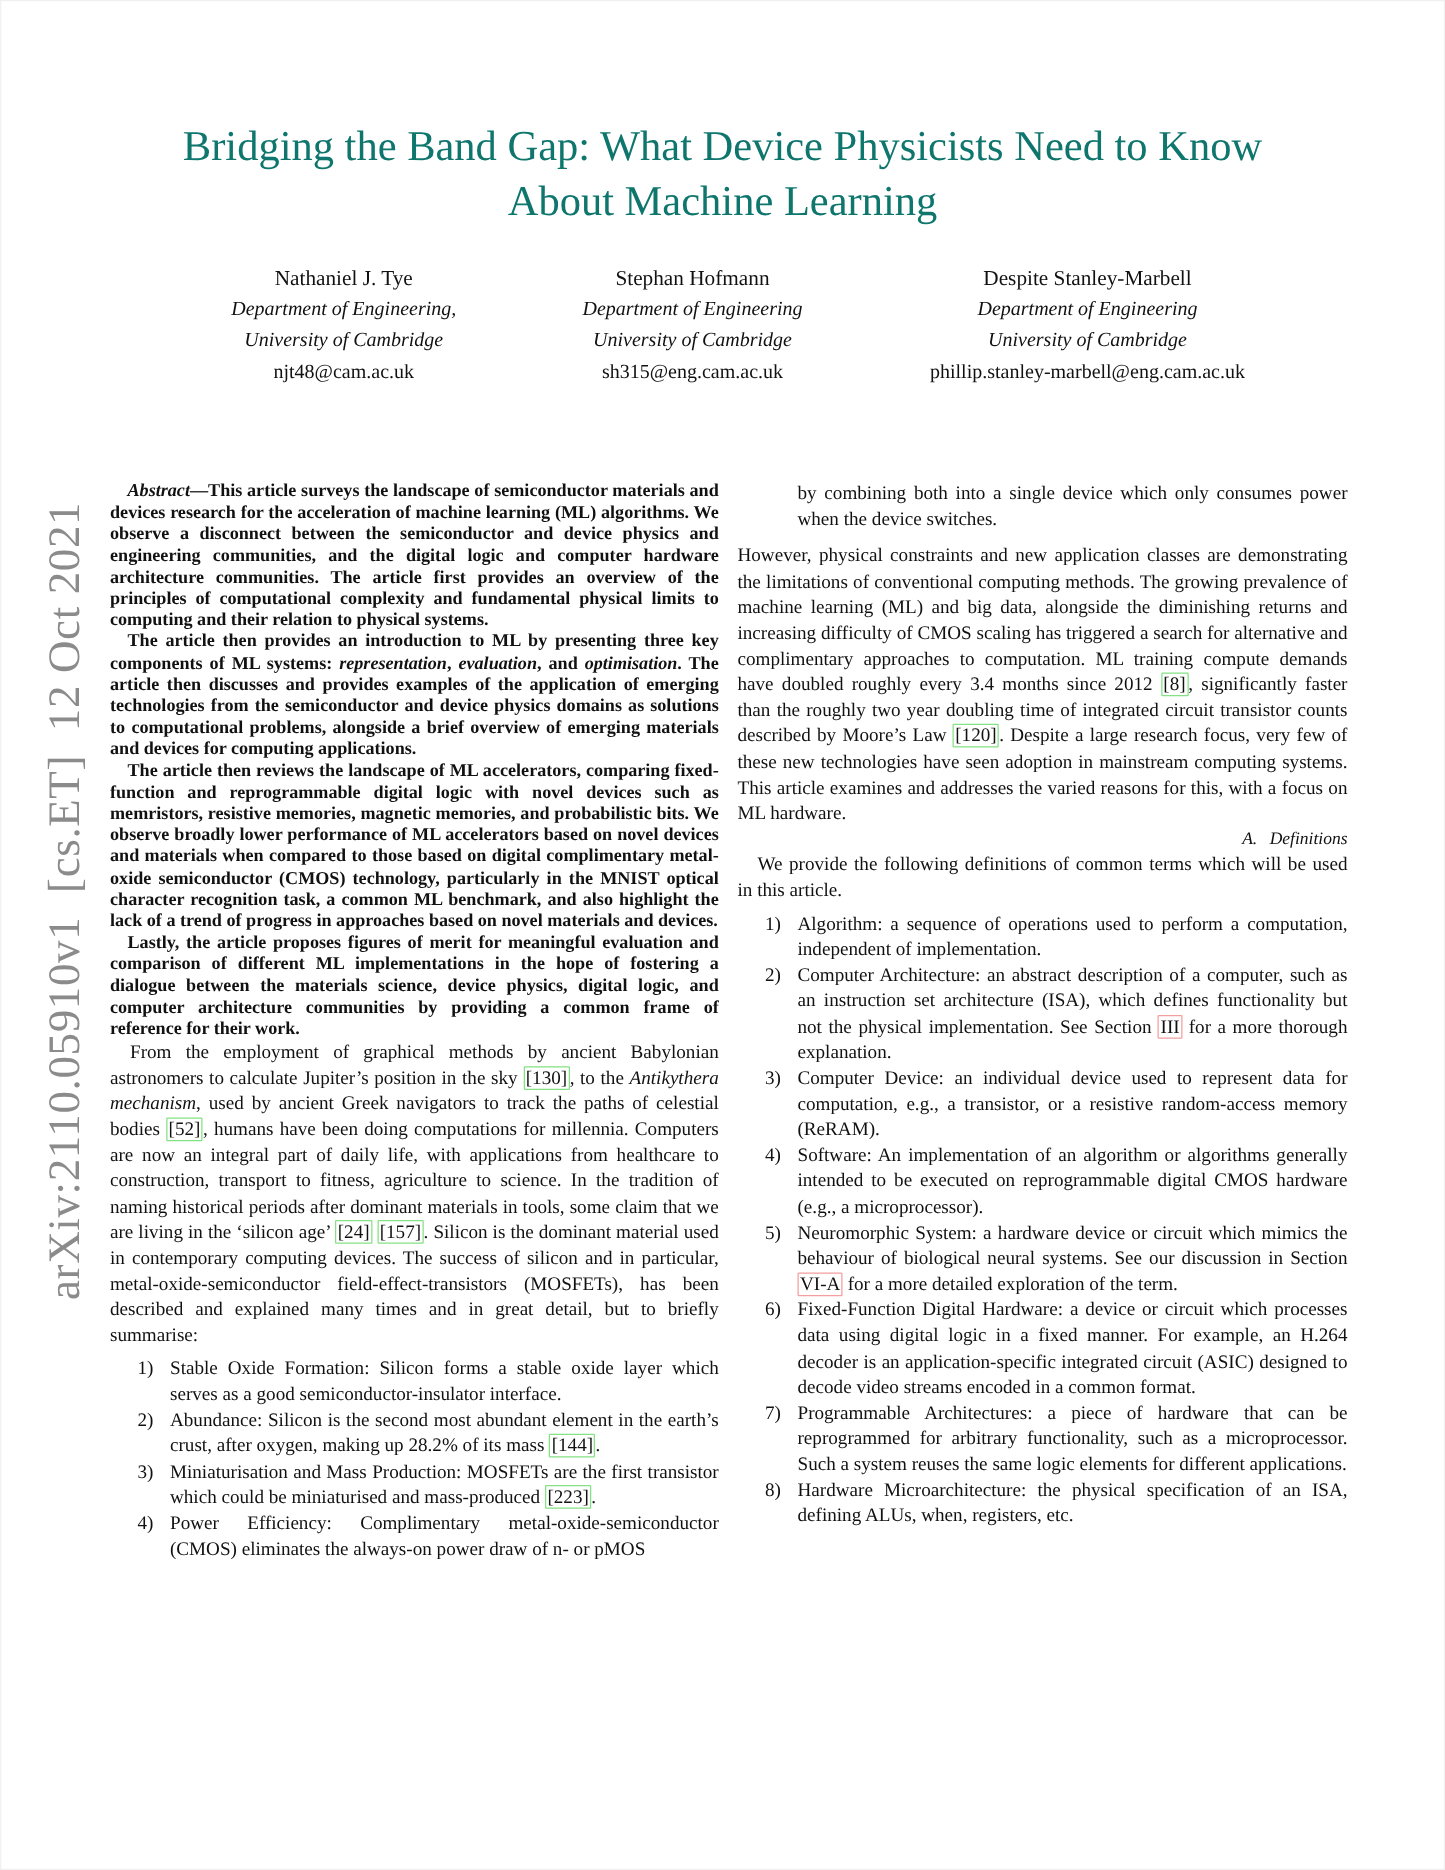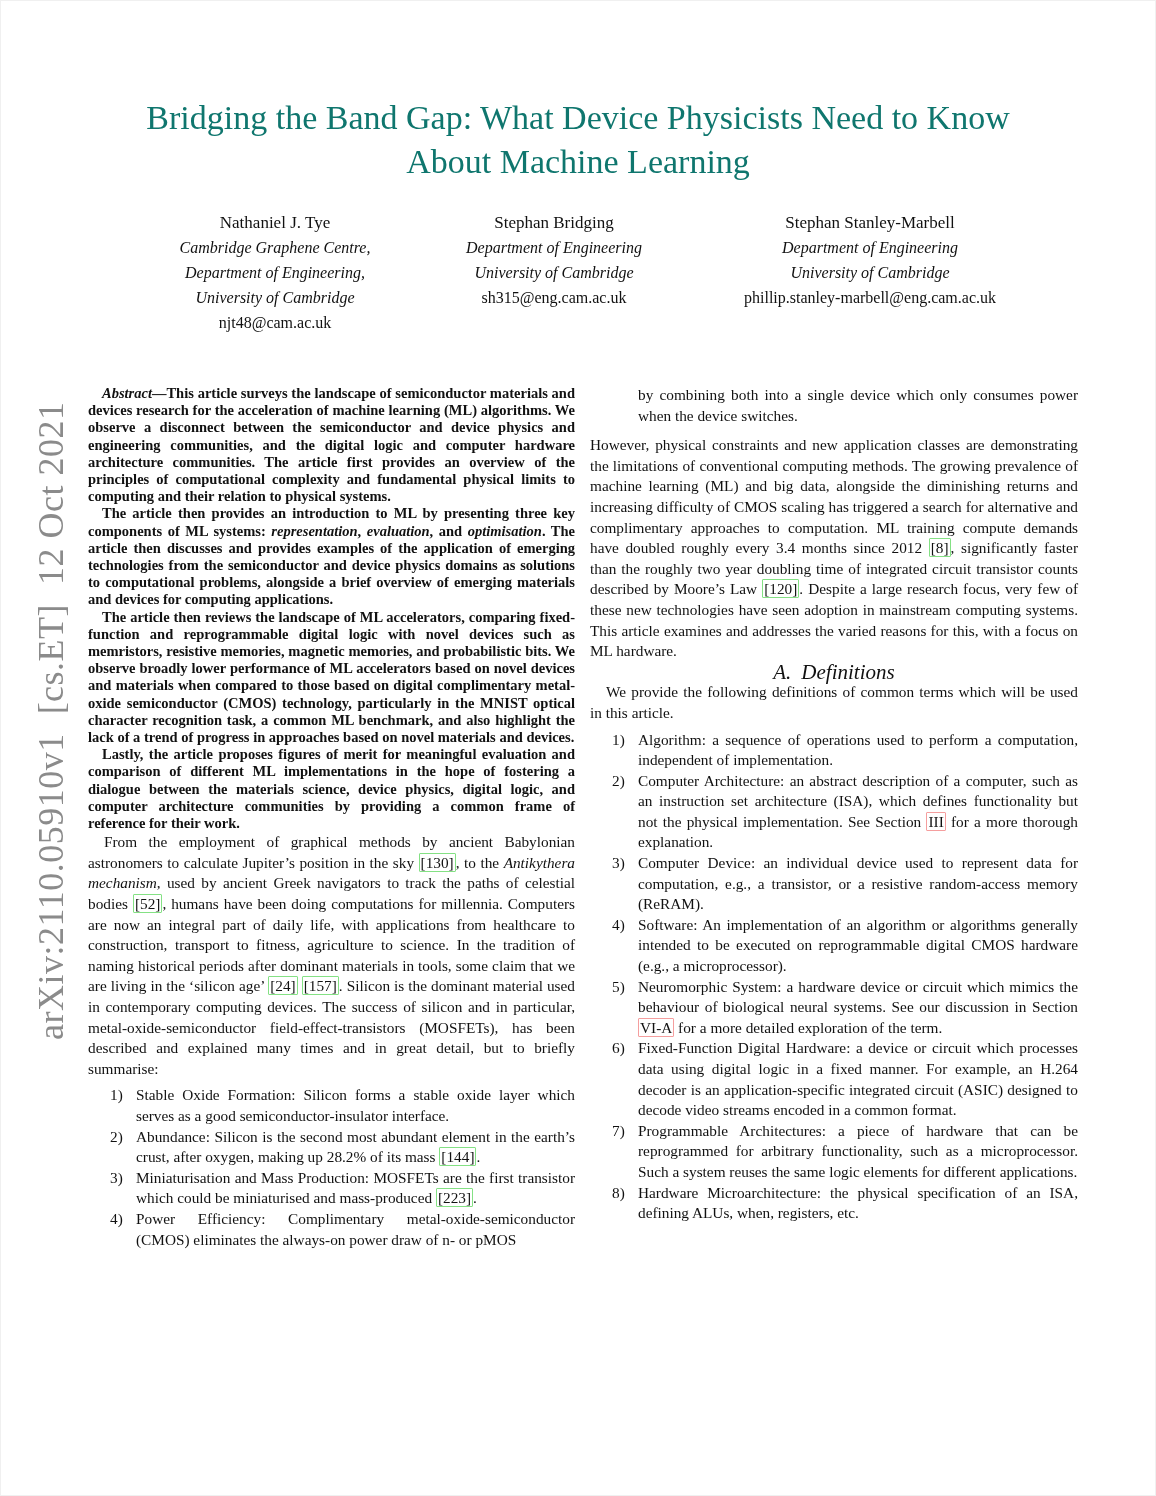--- a/index.html
+++ b/index.html
@@ -46,21 +46,21 @@
   .p-indent{text-indent:16px;}
   .p-gap{margin-top:9px !important;}
 
   .sec-heading{
     text-align:center;font-size:16.5px;margin:16px 0 14px 0;text-indent:0;
   }
   .sec-heading .num{margin-right:10px;}
   .smallcaps{font-variant:small-caps;letter-spacing:1.3px;}
 
   .subsec-heading{
-    font-style:italic;font-size:21px;margin:34px 0 12px 0;text-align:center;text-indent:0;
+    font-style:italic;font-size:14px;margin:34px 0 12px 0;text-align:right;text-indent:0;
   }
   .subsec-heading .num{margin-right:10px;}
 
   .plist{margin-top:6px;}
   .li{position:relative;padding-left:48px;box-sizing:border-box;}
   .li .marker{position:absolute;left:22px;top:0;}
   .cont{padding-left:48px;box-sizing:border-box;}
 
   
   .box-cite{border:1.4px solid #84e184;padding:0 1px;border-radius:1px;}
@@ -71,33 +71,32 @@
 
 <div class="page-edge"></div>
 
 <div class="watermark">arXiv:2110.05910v1  [cs.ET]  12 Oct 2021</div>
 
 <div class="title">Bridging the Band Gap: What Device Physicists Need to Know About Machine Learning</div>
 
 <div class="authors">
   <div class="author a1">
     <div class="name">Nathaniel J. Tye</div>
-    <div class="affil">Cambridge Graphene Centre,</div>
     <div class="affil">Department of Engineering,</div>
     <div class="affil">University of Cambridge</div>
     <div class="email">njt48@cam.ac.uk</div>
   </div>
   <div class="author a2">
-    <div class="name">Stephan Bridging</div>
+    <div class="name">Stephan Hofmann</div>
     <div class="affil">Department of Engineering</div>
     <div class="affil">University of Cambridge</div>
     <div class="email">sh315@eng.cam.ac.uk</div>
   </div>
   <div class="author a3">
-    <div class="name">Stephan Stanley-Marbell</div>
+    <div class="name">Despite Stanley-Marbell</div>
     <div class="affil">Department of Engineering</div>
     <div class="affil">University of Cambridge</div>
     <div class="email">phillip.stanley-marbell@eng.cam.ac.uk</div>
   </div>
 </div>
 
 <div class="col col-left">
   <div class="abstract">
     <p><span class="seg-bi">Abstract</span><span>—This article surveys the landscape of semiconductor materials and devices research for the acceleration of machine learning (ML) algorithms. We observe a disconnect between the semiconductor and device physics and engineering communities, and the digital logic and computer hardware architecture communities. The article first provides an overview of the principles of computational complexity and fundamental physical limits to computing and their relation to physical systems.</span></p>
     <p><span>The article then provides an introduction to ML by presenting three key components of ML systems: </span><span class="seg-i">representation</span><span>, </span><span class="seg-i">evaluation</span><span>, and </span><span class="seg-i">optimisation</span><span>. The article then discusses and provides examples of the application of emerging technologies from the semiconductor and device physics domains as solutions to computational problems, alongside a brief overview of emerging materials and devices for computing applications.</span></p>

